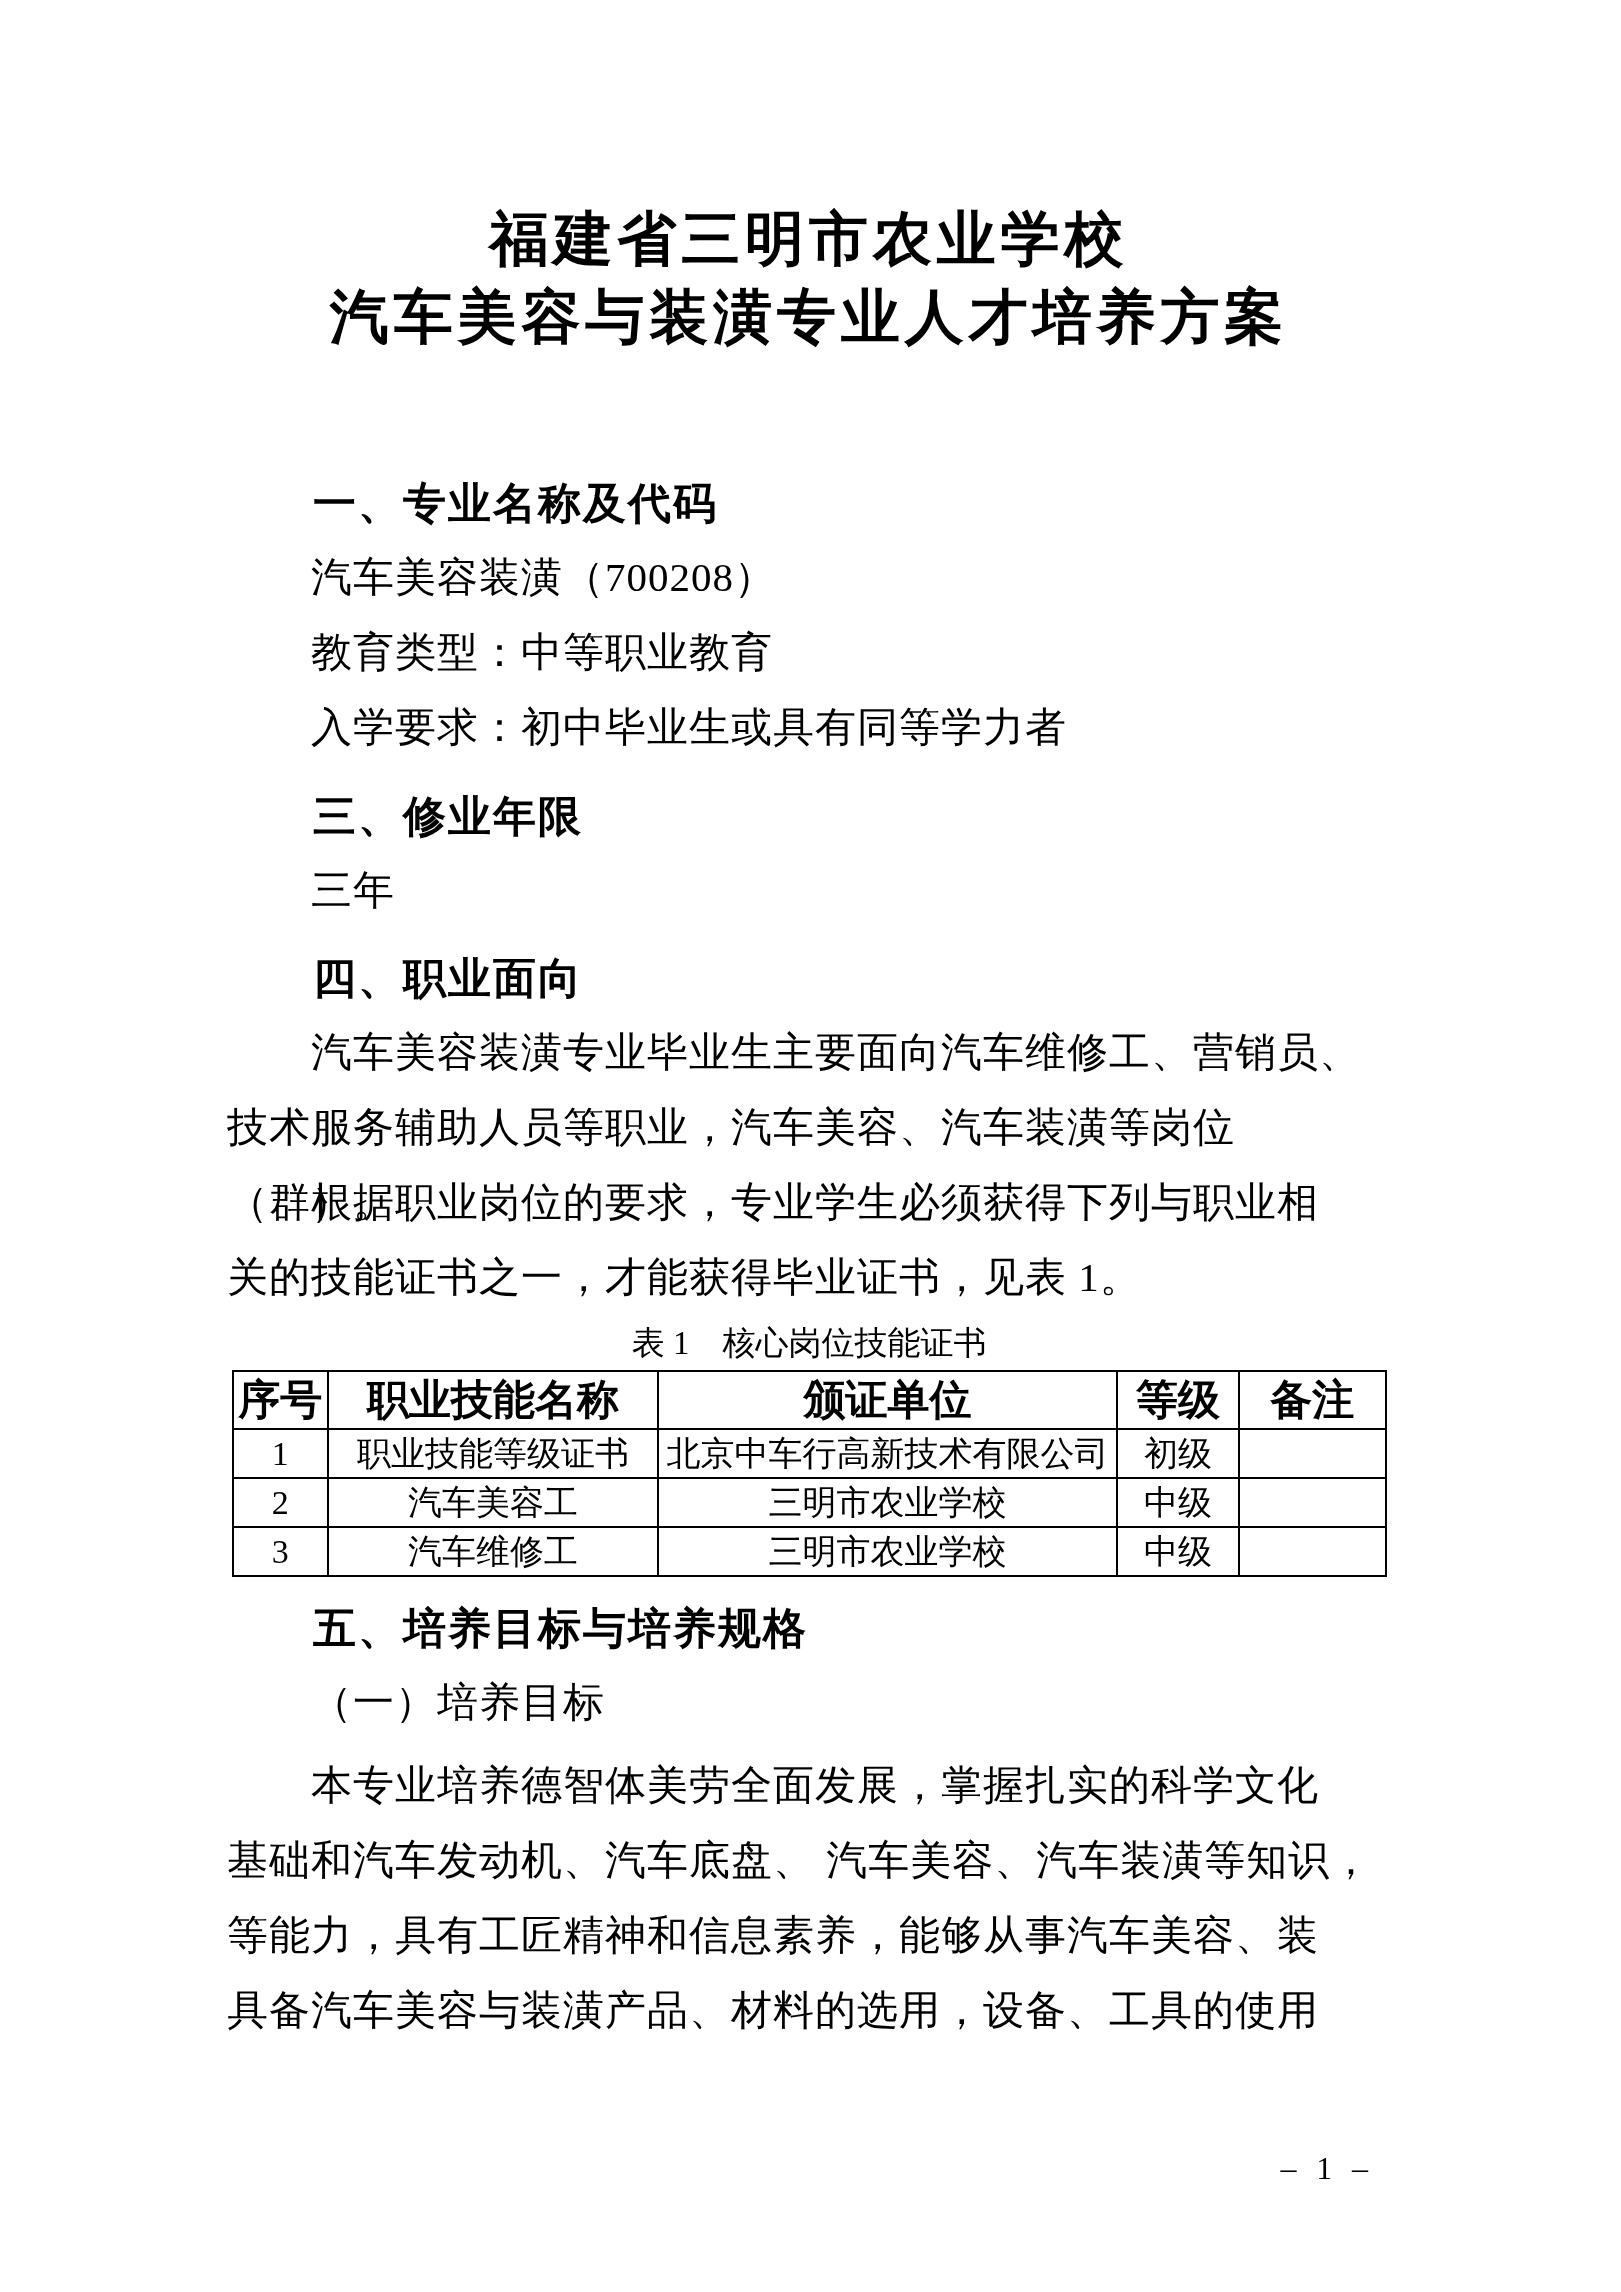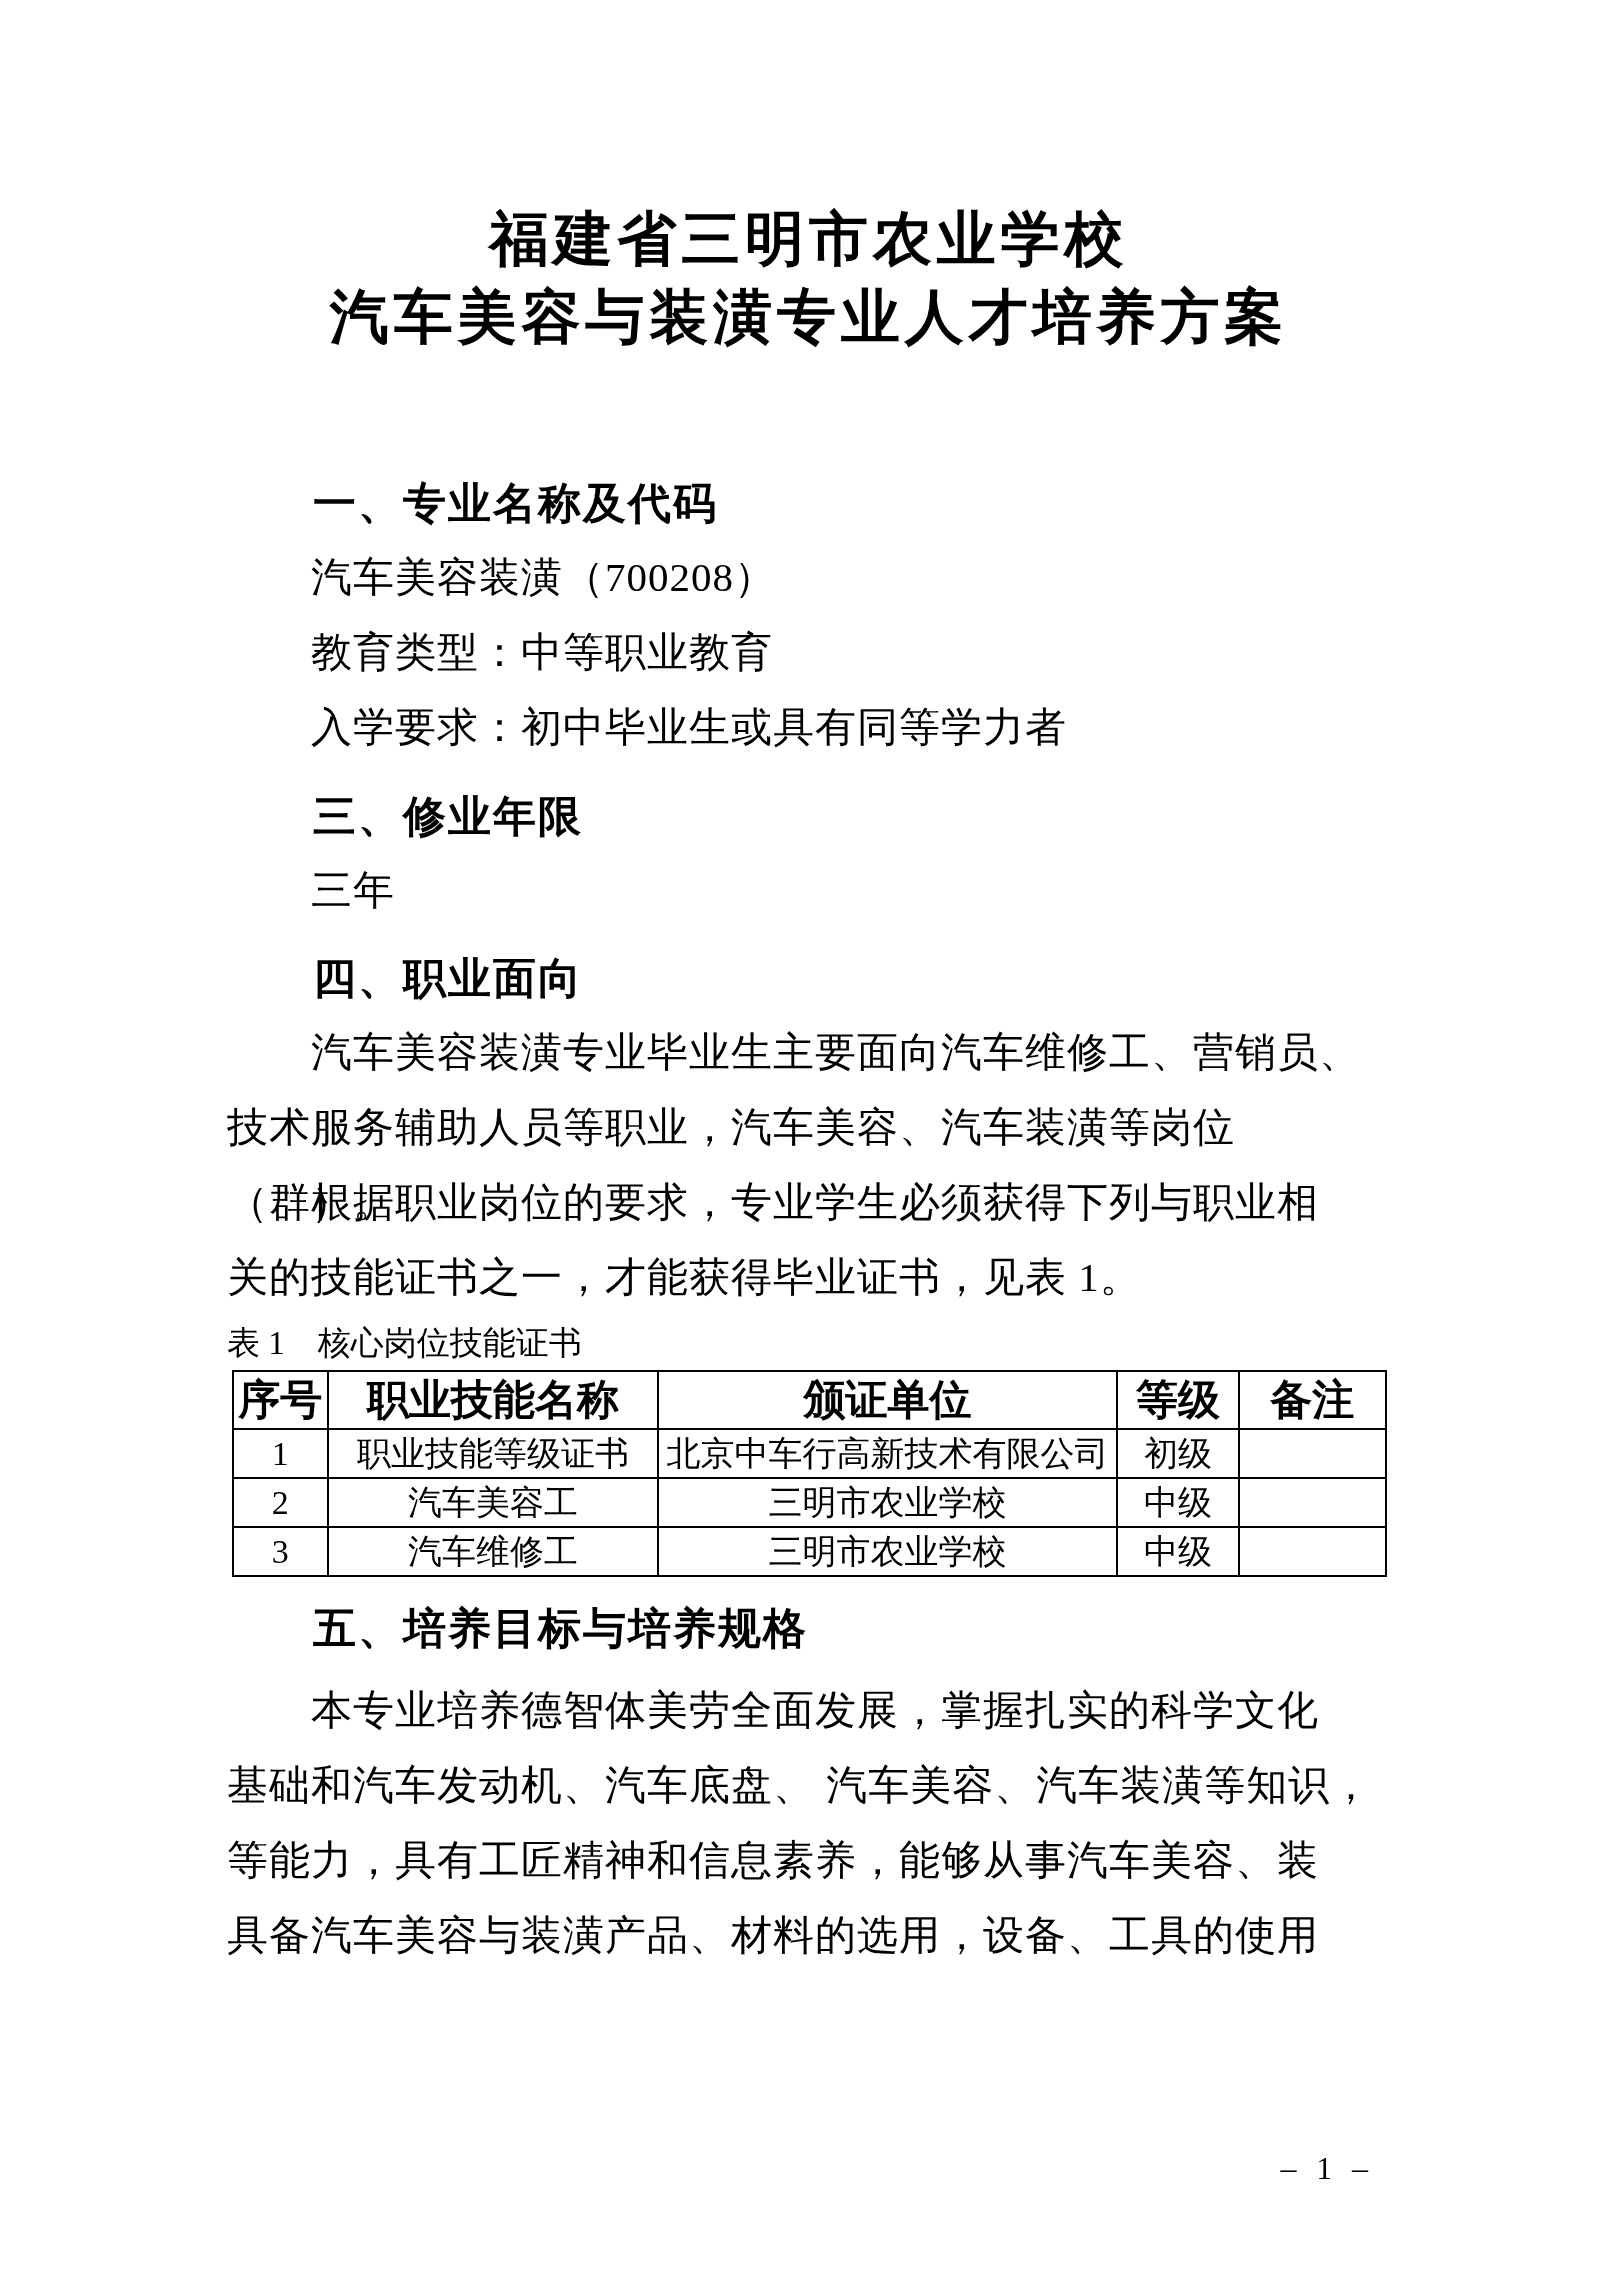--- a/index.html
+++ b/index.html
@@ -54,20 +54,21 @@
     letter-spacing: 1px;
     white-space: pre-wrap;
   }
   .indent {
     padding-left: 84px;
   }
   .table-caption {
     margin-top: 2px;
     height: 53px;
     line-height: 53px;
+    text-align: center;
     font-size: 33px;
     white-space: pre-wrap;
   }
   table.cert-table {
     width: 1155px;
     margin: 0 auto;
     border-collapse: collapse;
     table-layout: fixed;
   }
   table.cert-table th,
@@ -169,20 +170,21 @@
           <td>3</td>
           <td>汽车维修工</td>
           <td>三明市农业学校</td>
           <td>中级</td>
           <td></td>
         </tr>
       </tbody>
     </table>
 
     <div class="sec-heading">五、培养目标与培养规格</div>
+    <div class="body-line indent">（一）培养目标</div>
     <div class="body-line indent" style="margin-top:7.8px;">本专业培养德智体美劳全面发展，掌握扎实的科学文化</div>
     <div class="body-line">基础和汽车发动机、汽车底盘、 汽车美容、汽车装潢等知识，</div>
     <div class="body-line">等能力，具有工匠精神和信息素养，能够从事汽车美容、装</div>
     <div class="body-line">具备汽车美容与装潢产品、材料的选用，设备、工具的使用</div>
 
   </div>
 
   <div class="page-number">– 1 –</div>
 </div>
 

